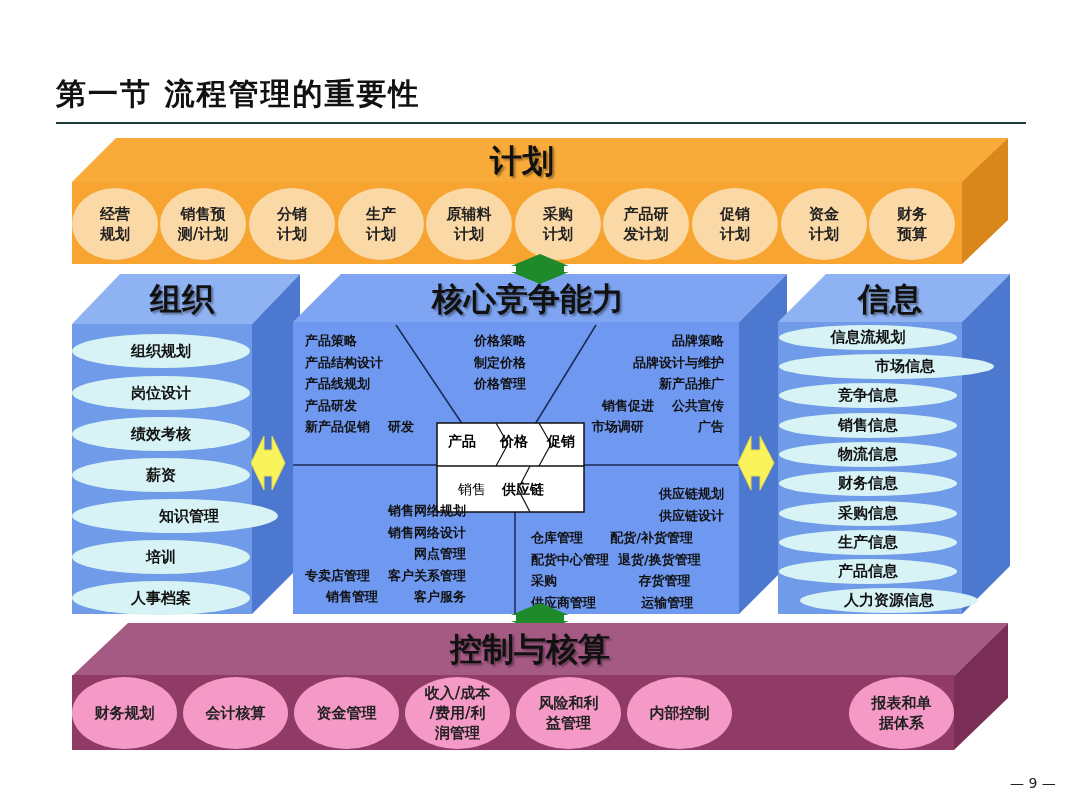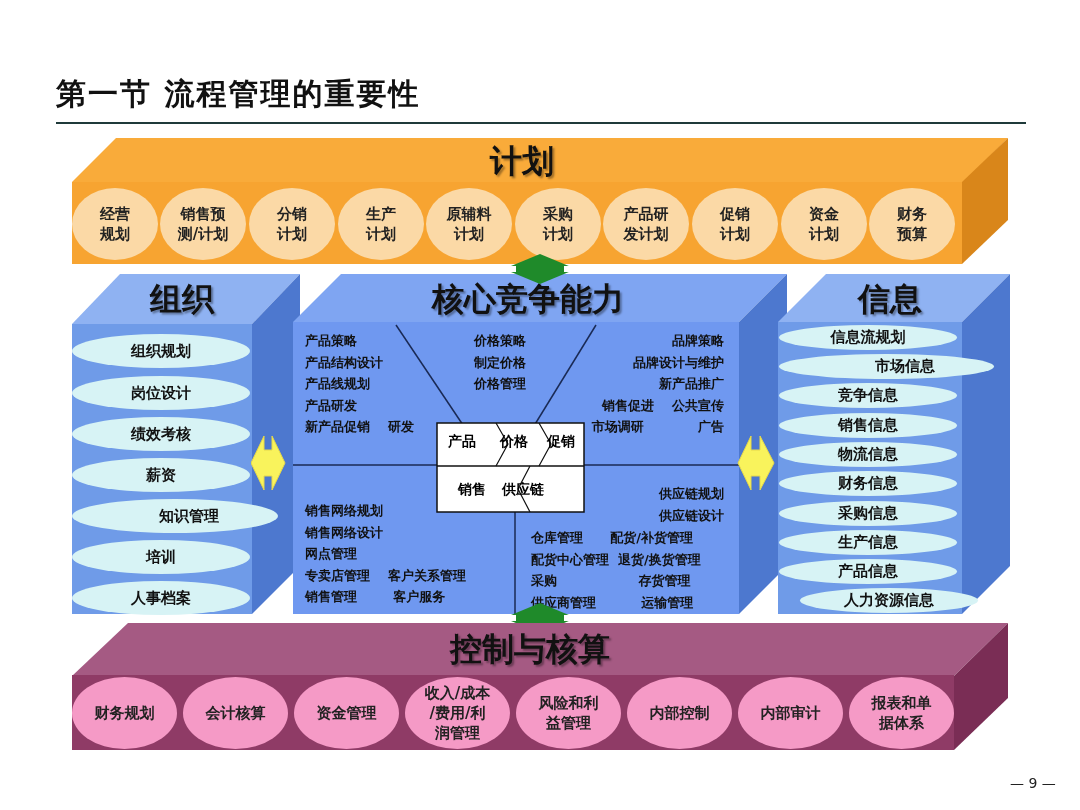--- a/index.html
+++ b/index.html
@@ -82,21 +82,21 @@
 <svg class="abs" style="left:436px;top:422px;" width="150" height="92">
   <rect x="1" y="1" width="147" height="89" fill="#fff" stroke="#111" stroke-width="1.5"></rect>
   <line x1="1" y1="44" x2="148" y2="44" stroke="#111" stroke-width="1.5"></line>
   <polyline points="60,1 72,22 60,44" fill="none" stroke="#111" stroke-width="1.2"></polyline>
   <polyline points="103,1 115,22 103,44" fill="none" stroke="#111" stroke-width="1.2"></polyline>
   <polyline points="94,44 82,67 94,90" fill="none" stroke="#111" stroke-width="1.2"></polyline>
 </svg>
 <div class="abs" style="left:448px;top:433px;font-size:14px;font-weight:bold;">产品</div>
 <div class="abs" style="left:500px;top:433px;font-size:14px;font-weight:bold;text-align:right;">价格</div>
 <div class="abs" style="left:547px;top:433px;font-size:14px;font-weight:bold;">促销</div>
-<div class="abs" style="left:458px;top:481px;font-size:14px;font-weight:bold;">销售</div>
+<div class="abs" style="left:458px;top:481px;font-size:14px;font-weight:normal;">销售</div>
 <div class="abs" style="left:502px;top:481px;font-size:14px;font-weight:bold;">供应链</div>
 
 <div class="abs" style="left:305px;top:330px;">
   <div class="core-text" style="position:static">产品策略</div>
   <div class="core-text" style="position:static">产品结构设计</div>
   <div class="core-text" style="position:static">产品线规划</div>
   <div class="core-text" style="position:static">产品研发</div>
   <div class="core-text" style="position:static">新产品促销    研发</div>
 </div>
 <div class="abs" style="left:474px;top:330px;">
@@ -104,21 +104,21 @@
   <div class="core-text" style="position:static">制定价格</div>
   <div class="core-text" style="position:static">价格管理</div>
 </div>
 <div class="abs" style="left:588px;top:330px;width:136px;text-align:right;">
   <div class="core-text" style="position:static">品牌策略</div>
   <div class="core-text" style="position:static">品牌设计与维护</div>
   <div class="core-text" style="position:static">新产品推广</div>
   <div class="core-text" style="position:static">销售促进    公共宣传</div>
   <div class="core-text" style="position:static">市场调研            广告</div>
 </div>
-<div class="abs" style="left:305px;top:500px;">
+<div class="abs" style="left:305px;top:500px;text-align:right;">
   <div class="core-text" style="position:static">销售网络规划</div>
   <div class="core-text" style="position:static">销售网络设计</div>
   <div class="core-text" style="position:static">网点管理</div>
   <div class="core-text" style="position:static">专卖店管理    客户关系管理</div>
   <div class="core-text" style="position:static">销售管理        客户服务</div>
 </div>
 <div class="abs" style="left:600px;top:483px;width:124px;text-align:right;">
   <div class="core-text" style="position:static">供应链规划</div>
   <div class="core-text" style="position:static">供应链设计</div>
 </div>
@@ -173,18 +173,17 @@
 <div class="abs" style="left:72px;top:675px;width:882px;height:75px;">
   <div class="ctrl-ellipse" style="left:0px">财务规划</div>
   <div class="ctrl-ellipse" style="left:111px">会计核算</div>
   <div class="ctrl-ellipse" style="left:222px">资金管理</div>
   <div class="ctrl-ellipse" style="left:333px">收入/成本
 /费用/利
 润管理</div>
   <div class="ctrl-ellipse" style="left:444px">风险和利
 益管理</div>
   <div class="ctrl-ellipse" style="left:555px">内部控制</div>
-  <div class="ctrl-ellipse" style="left:666px">内部审计</div>
   <div class="ctrl-ellipse" style="left:777px">报表和单
 据体系</div>
 </div>
 
 <div class="abs page-num">— 9 —</div>
 
 </body></html>

